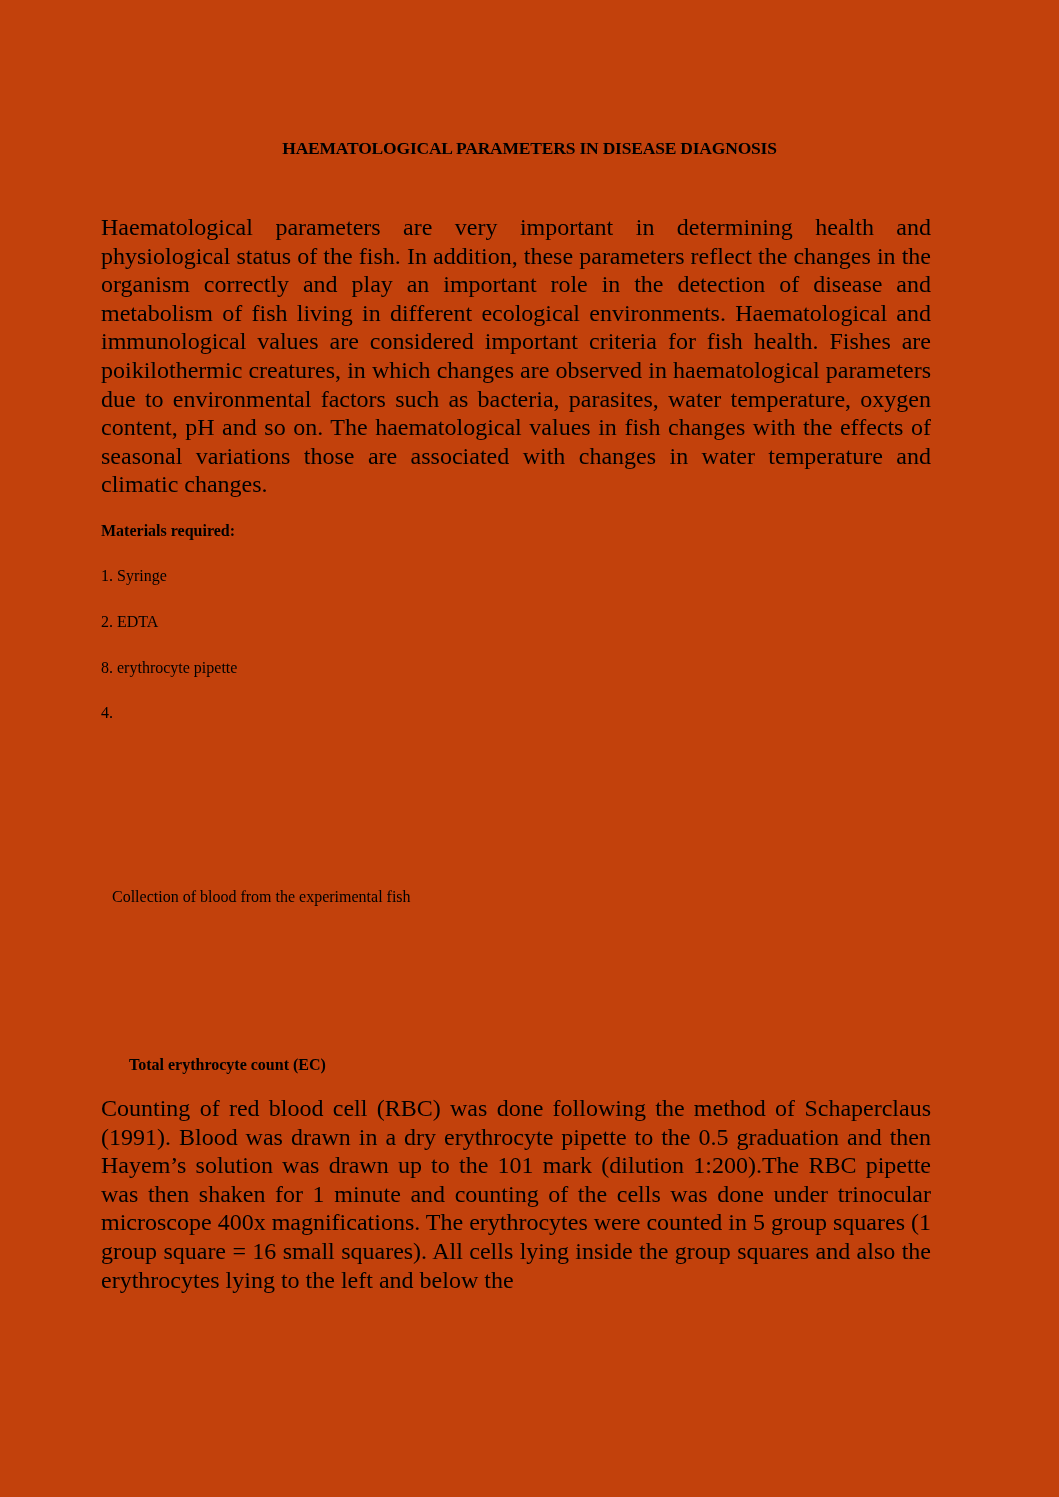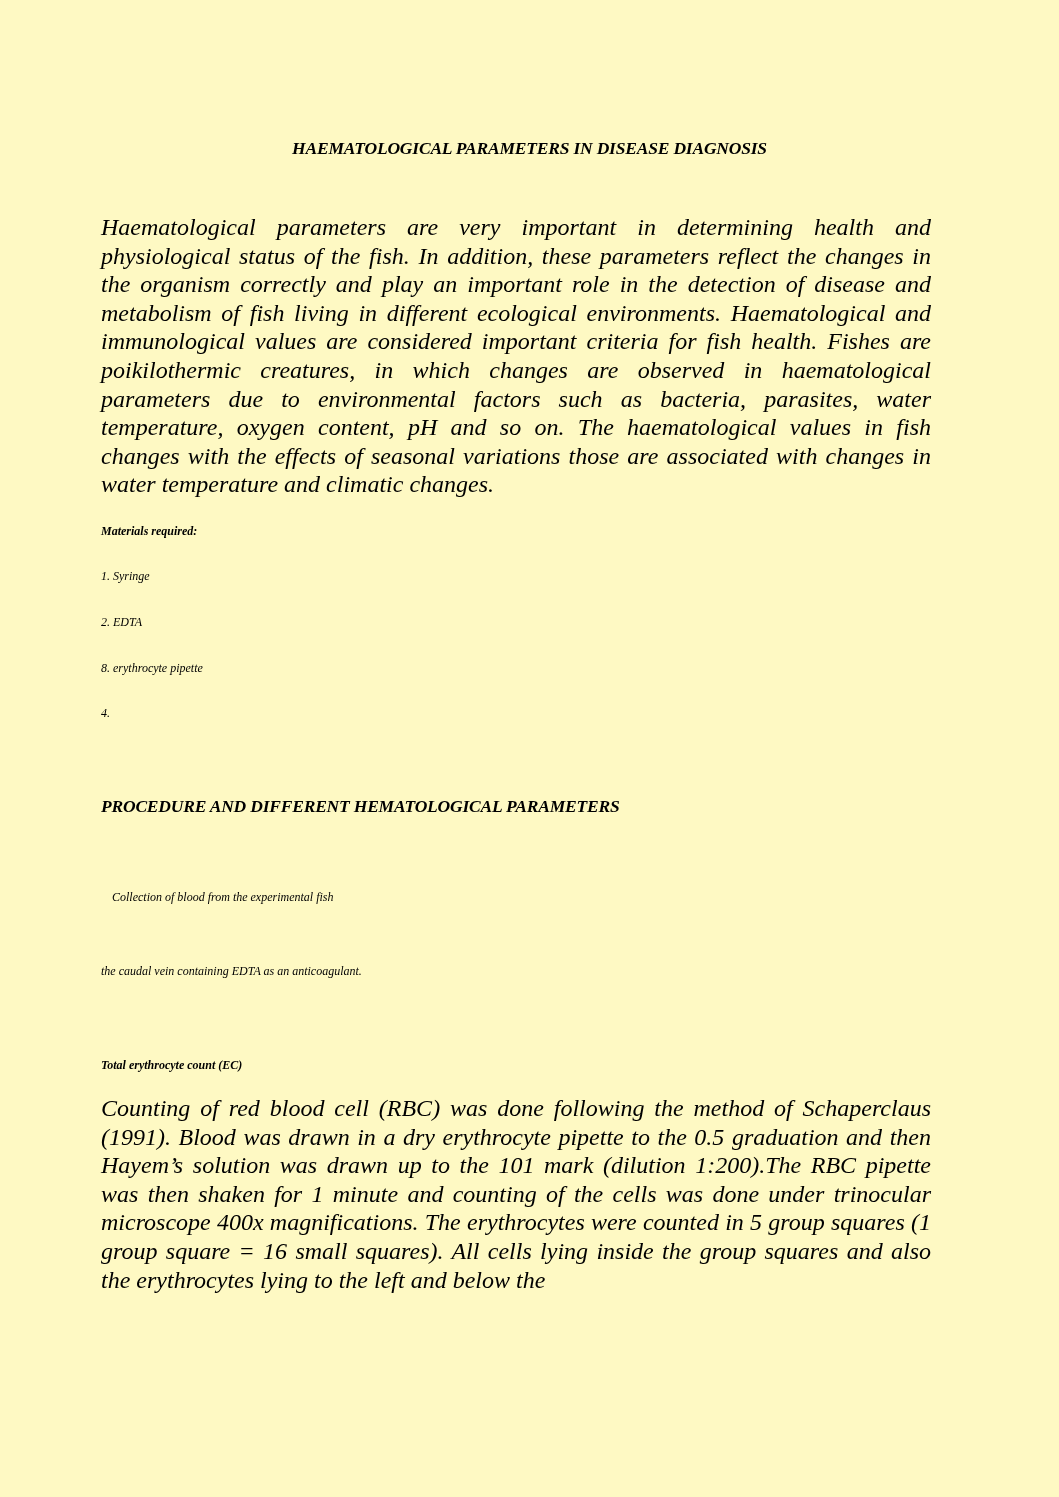--- a/index.html
+++ b/index.html
@@ -1,44 +1,42 @@
 <!DOCTYPE html>
 <html><head>
   <meta charset="utf-8">
   <style>
     html, body { margin: 0; padding: 0; background: #ffffff; }
     body {
       width: 1059px; height: 1497px; position: relative; overflow: hidden;
       font-family: "Liberation Serif", "DejaVu Serif", serif;
       color: #000000;
     }
-    .page { position: absolute; left: 0; top: 0; width: 1059px; height: 1497px; background: #fef9c3; font-style: italic; }
-    .line { position: absolute; left: 101px; white-space: nowrap; font-size: 12px; line-height: 22px; }
+    .page { position: absolute; left: 0; top: 0; width: 1059px; height: 1497px; background: #c2410c; }
+    .line { position: absolute; left: 101px; white-space: nowrap; font-size: 16px; line-height: 22px; }
     .justify-block { position: absolute; left: 101px; width: 830px; font-size: 24px; line-height: 28.6px; text-align: justify; text-align-last: left; }
     .title { position: absolute; left: 0; width: 1059px; top: 138px; text-align: center; font-weight: bold; font-size: 17.5px; letter-spacing: -0.2px; }
     .bold { font-weight: bold; }
     .heading2 { font-size: 17.5px; letter-spacing: -0.2px; }
   </style>
 </head>
 <body>
 
 <div class="page">
 
   <div class="title">HAEMATOLOGICAL PARAMETERS IN DISEASE DIAGNOSIS</div>
 
   <p class="justify-block" style="top:213px; margin:0;">Haematological parameters are very important in determining health and physiological status of the fish. In addition, these parameters reflect the changes in the organism correctly and play an important role in the detection of disease and metabolism of fish living in different ecological environments. Haematological and immunological values are considered important criteria for fish health. Fishes are poikilothermic creatures, in which changes are observed in haematological parameters due to environmental factors such as bacteria, parasites, water temperature, oxygen content, pH and so on. The haematological values in fish changes with the effects of seasonal variations those are associated with changes in water temperature and climatic changes.</p>
 
   <div class="line bold" style="top:520px;">Materials required:</div>
   <div class="line" style="top:565px;text-align:right;">1. Syringe</div>
   <div class="line" style="top:611px;">2. EDTA</div>
   <div class="line" style="top:657px;">8. erythrocyte pipette</div>
   <div class="line" style="top:702px;">4.</div>
 
-  <div class="line bold heading2" style="top:795px;">PROCEDURE AND DIFFERENT HEMATOLOGICAL PARAMETERS</div>
 
   <div class="line" style="top:886px;margin-left:11px;">Collection of blood from the experimental fish</div>
-  <div class="line" style="top:960px;">the caudal vein containing EDTA as an anticoagulant.</div>
 
-  <div class="line bold" style="top:1054px;">Total erythrocyte count (EC)</div>
+  <div class="line bold" style="top:1054px;margin-left:28px;">Total erythrocyte count (EC)</div>
 
   <p class="justify-block" style="top:1094px; margin:0;">Counting of red blood cell (RBC) was done following the method of Schaperclaus (1991). Blood was drawn in a dry erythrocyte pipette to the 0.5 graduation and then Hayem’s solution was drawn up to the 101 mark (dilution 1:200).The RBC pipette was then shaken for 1 minute and counting of the cells was done under trinocular microscope 400x magnifications. The erythrocytes were counted in 5 group squares (1 group square = 16 small squares). All cells lying inside the group squares and also the erythrocytes lying to the left and below the</p>
 
 </div>
 
 </body></html>

